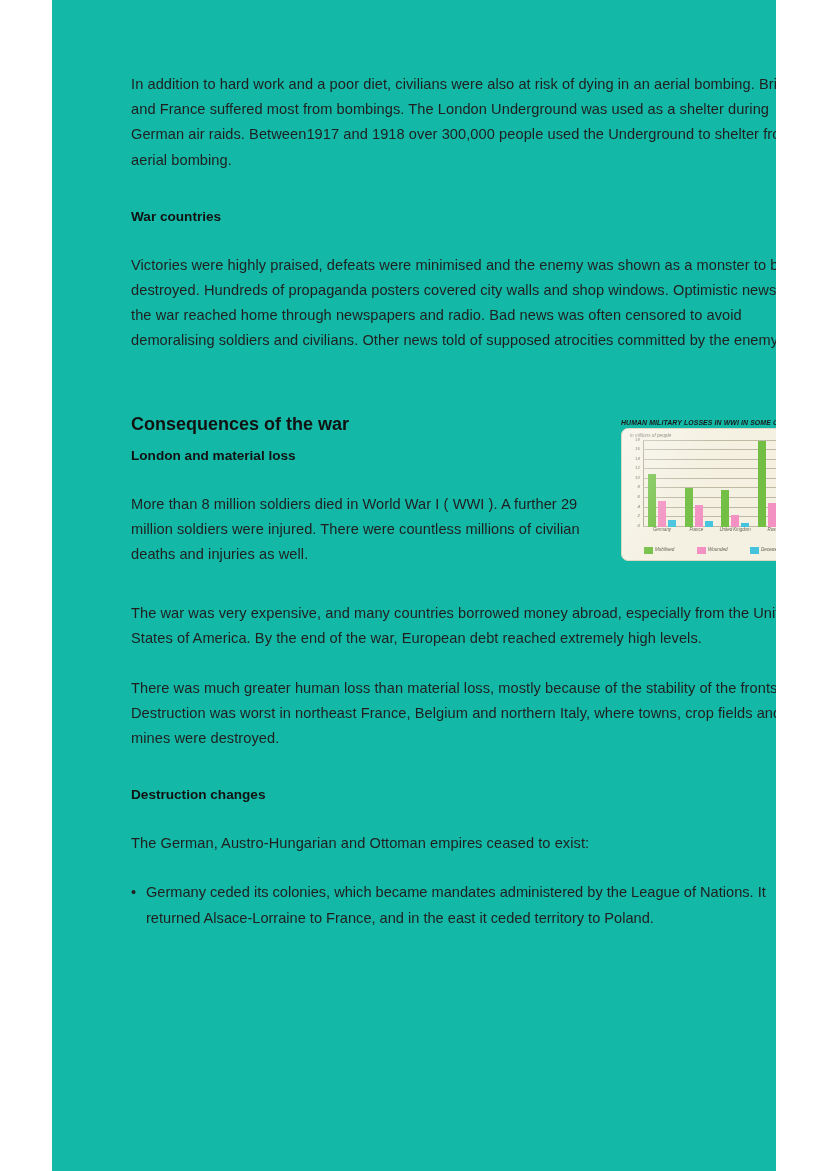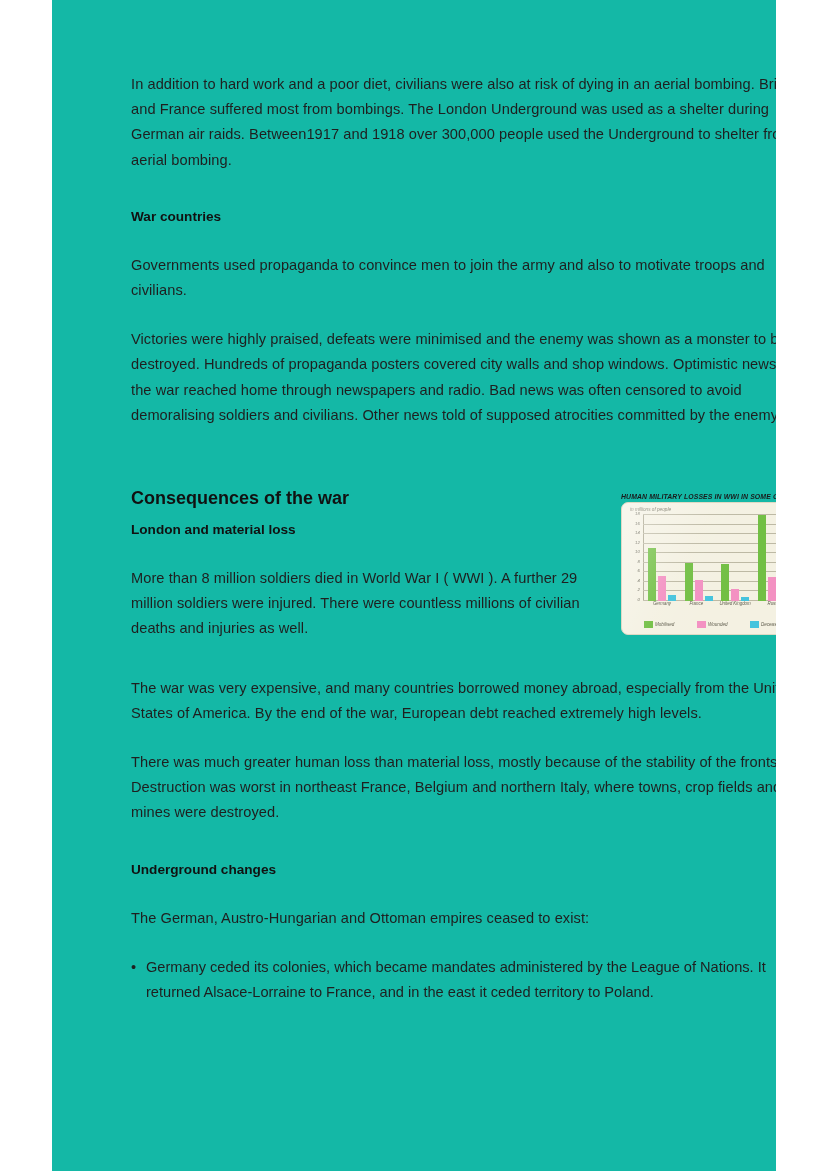--- a/index.html
+++ b/index.html
@@ -218,21 +218,20 @@
 
 <div class="page">
   <div class="content">
 
     <p class="body-text">In addition to hard work and a poor diet, civilians were also at risk of dying in an aerial bombing. Britain and France suffered most from bombings. The London Underground was used as a shelter during German air raids. Between1917 and 1918 over 300,000 people used the Underground to shelter from aerial bombing.</p>
 
     <div class="spacer-sm"></div>
 
     <h3 class="sub-heading">War countries</h3>
 
-    <p class="body-text">Governments used propaganda to convince men to join the army and also to motivate troops and civilians.</p>
 
     <p class="body-text">Victories were highly praised, defeats were minimised and the enemy was shown as a monster to be destroyed. Hundreds of propaganda posters covered city walls and shop windows. Optimistic news of the war reached home through newspapers and radio. Bad news was often censored to avoid demoralising soldiers and civilians. Other news told of supposed atrocities committed by the enemy.</p>
 
     <div class="spacer-lg"></div>
 
     <div class="clearfix">
 
       <figure class="figure">
         <div class="chart-title">HUMAN MILITARY LOSSES IN WWI IN SOME COUNTRIES</div>
 
@@ -329,21 +328,21 @@
     </div>
 
     <div class="spacer-sm"></div>
 
     <p class="body-text">The war was very expensive, and many countries borrowed money abroad, especially from the United States of America. By the end of the war, European debt reached extremely high levels.</p>
 
     <p class="body-text">There was much greater human loss than material loss, mostly because of the stability of the fronts. Destruction was worst in northeast France, Belgium and northern Italy, where towns, crop fields and mines were destroyed.</p>
 
     <div class="spacer-sm"></div>
 
-    <h3 class="sub-heading">Underground changes</h3>
+    <h3 class="sub-heading">Destruction changes</h3>
 
     <p class="body-text">The German, Austro-Hungarian and Ottoman empires ceased to exist:</p>
 
     <ul class="bullets" id="bullet-list">
         <li><span class="dot">•</span><span>Germany ceded its colonies, which became mandates administered by the League of Nations. It returned Alsace-Lorraine to France, and in the east it ceded territory to Poland.</span></li>
       </ul>
   </div>
 </div>
 
 </body></html>

